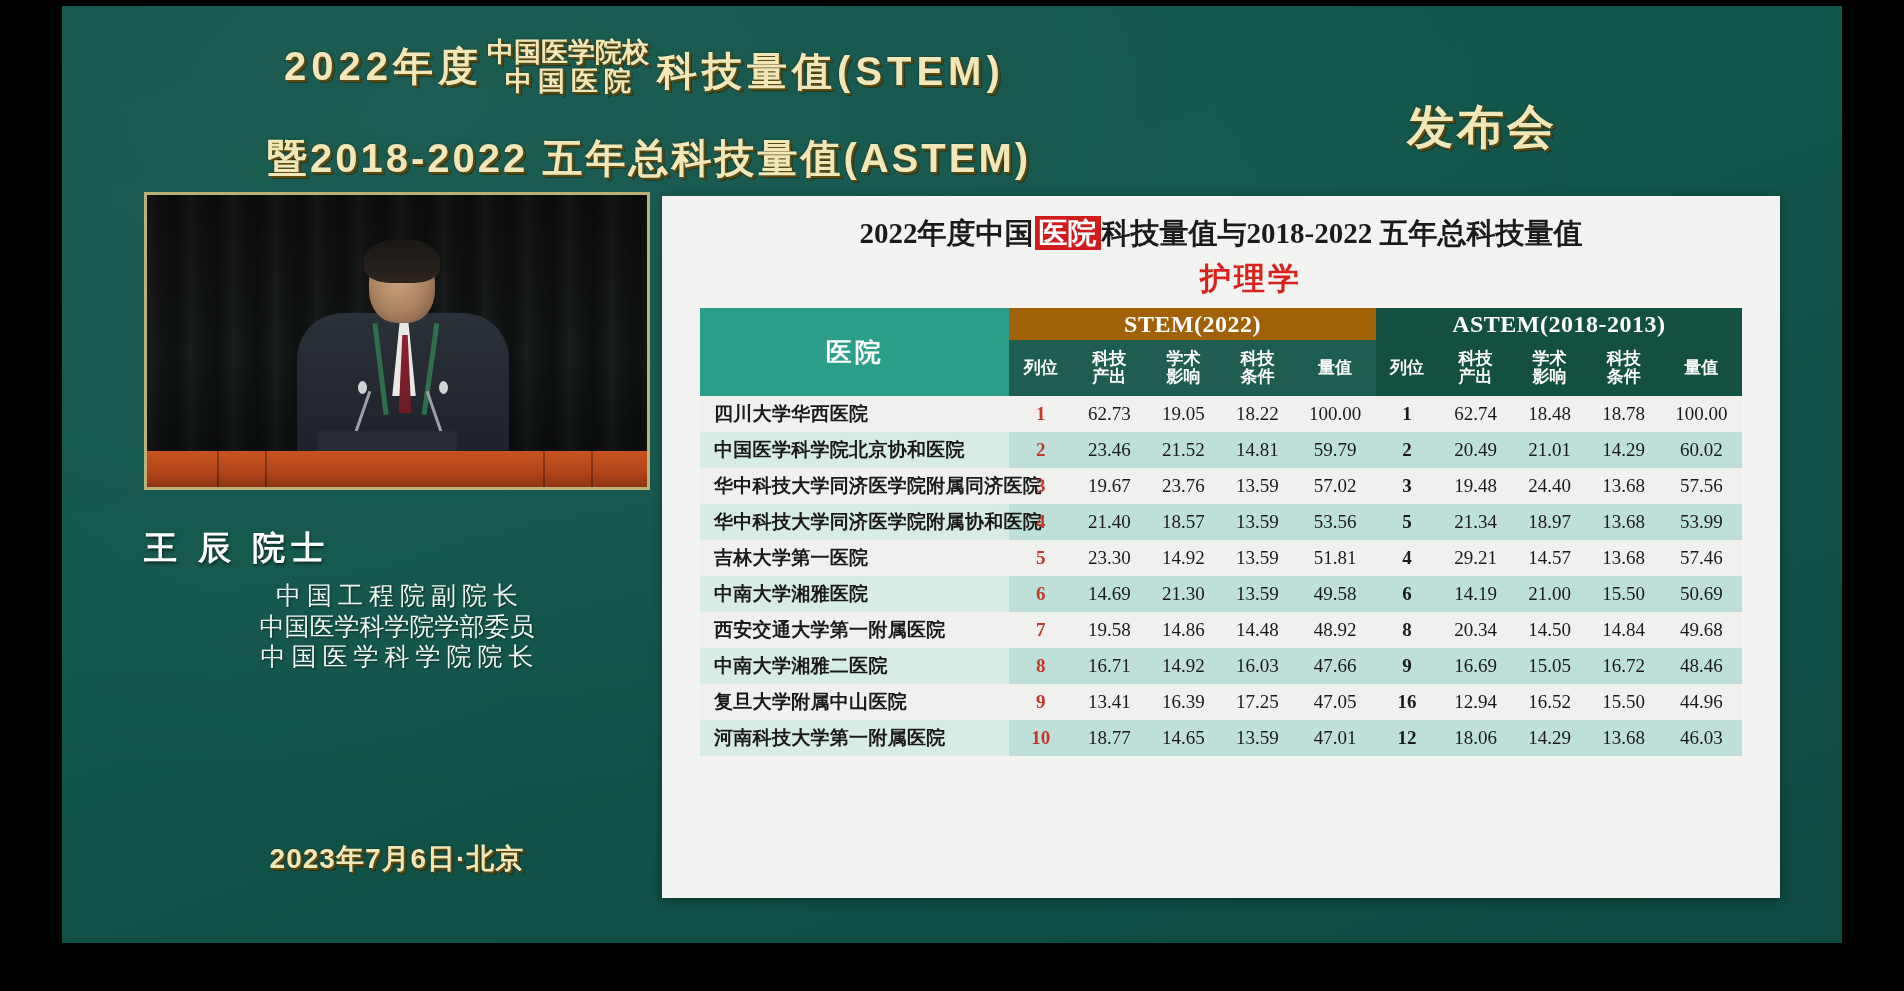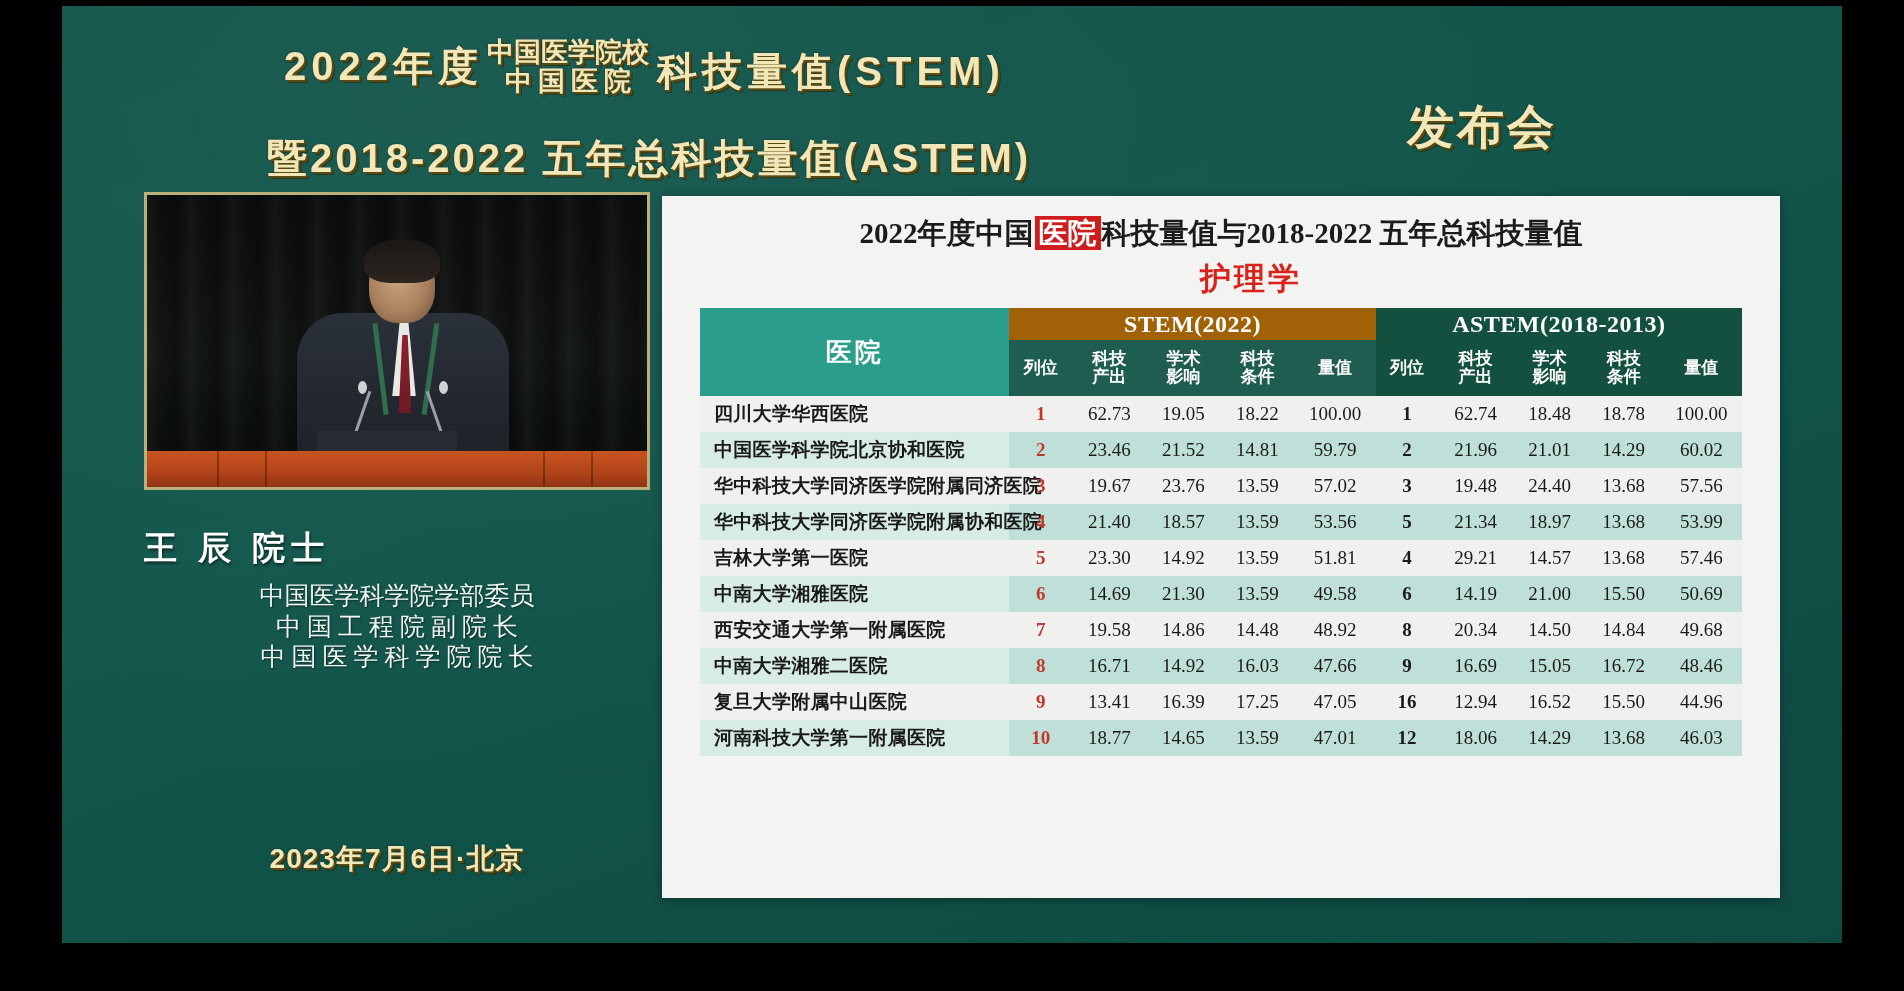--- a/index.html
+++ b/index.html
@@ -366,22 +366,22 @@
           <div class="podium-seam" style="left:118px"></div>
           <div class="podium-seam" style="left:396px"></div>
           <div class="podium-seam" style="left:444px"></div>
         </div>
       </div>
     </div>
 
     <div id="speaker-name">王 辰 院士</div>
 
     <div id="speaker-titles">
+      <span class="tline wide">中国工程院副院长</span>
       <span class="tline">中国医学科学院学部委员</span>
-      <span class="tline wide">中国工程院副院长</span>
       <span class="tline wide">中国医学科学院院长</span>
     </div>
 
     <div id="event-date" class="goldtext">2023年7月6日·北京</div>
 
     <div id="card">
 
       <div id="card-title">
         <span>2022年度中国</span><span class="hl">医院</span><span>科技量值与2018-2022 五年总科技量值</span>
       </div>
@@ -456,21 +456,21 @@
                 <td>100.00</td>
               </tr>
               <tr class="even">
                 <td class="hosp">中国医学科学院北京协和医院</td>
                 <td class="rank-stem">2</td>
                 <td>23.46</td>
                 <td>21.52</td>
                 <td>14.81</td>
                 <td>59.79</td>
                 <td class="rank-astem">2</td>
-                <td>21.96</td>
+                <td>20.49</td>
                 <td>21.01</td>
                 <td>14.29</td>
                 <td>60.02</td>
               </tr>
               <tr class="odd">
                 <td class="hosp">华中科技大学同济医学院附属同济医院</td>
                 <td class="rank-stem">3</td>
                 <td>19.67</td>
                 <td>23.76</td>
                 <td>13.59</td>

